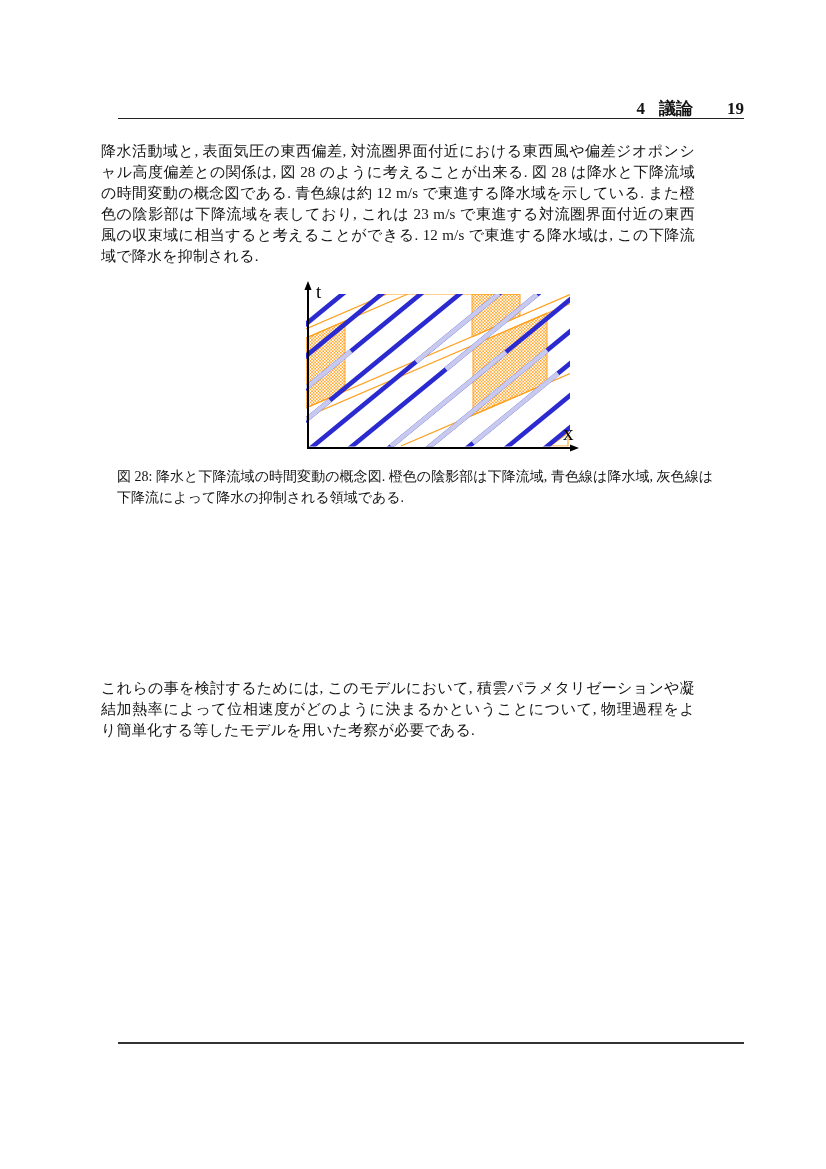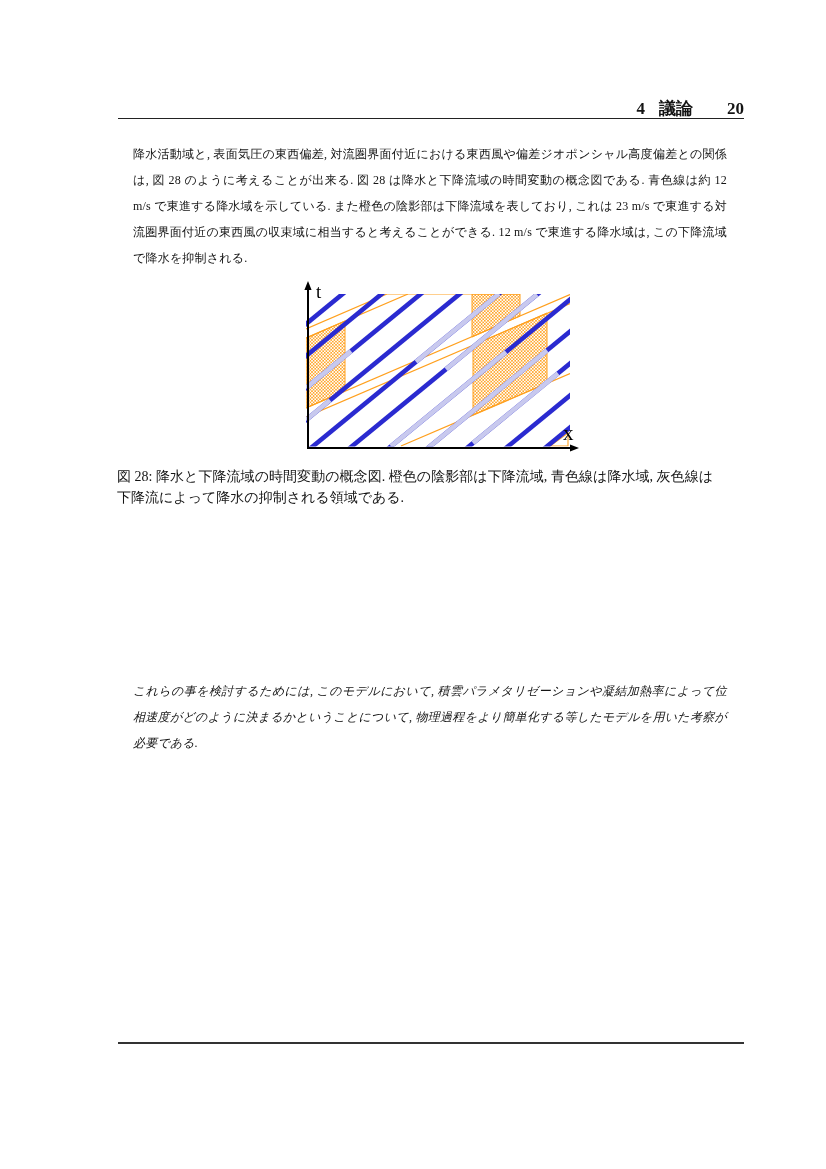--- a/index.html
+++ b/index.html
@@ -18,44 +18,44 @@
   .running-head .page-num { margin-left:34px; font-weight:bold; }
   .head-rule {
     position:absolute; top:118px; left:118px; width:626px; height:1px;
     background:#222222;
   }
   .foot-rule {
     position:absolute; top:1042px; left:118px; width:626px; height:2px;
     background:#333333;
   }
   .para {
-    position:absolute; left:133px; width:594px;
-    font-size:12px; line-height:26px; text-align:justify;
+    position:absolute; left:101px; width:594px;
+    font-size:15px; line-height:21px; text-align:justify;
     letter-spacing:0.2px;
   }
   .para-1 { top:141px; }
   .para-2 { top:544px; }
-  .para-3 { top:678px;font-style:italic; }
+  .para-3 { top:678px; }
   .figure-wrap {
     position:absolute; left:296px; top:276px; width:292px; height:186px;
   }
   .caption {
     position:absolute; left:117px; top:466px; width:596px;
     font-size:14px; line-height:21px; text-align:justify;
   }
 </style>
 </head>
 <body>
 
 <div class="page">
 
   <div class="running-head">
     <span class="sec-num">4</span>
     <span class="sec-title">議論</span>
-    <span class="page-num">20</span>
+    <span class="page-num">19</span>
   </div>
   <div class="head-rule"></div>
 
   <div class="para para-1">降水活動域と, 表面気圧の東西偏差, 対流圏界面付近における東西風や偏差ジオポンシャル高度偏差との関係は, 図 28 のように考えることが出来る. 図 28 は降水と下降流域の時間変動の概念図である. 青色線は約 12 m/s で東進する降水域を示している. また橙色の陰影部は下降流域を表しており, これは 23 m/s で東進する対流圏界面付近の東西風の収束域に相当すると考えることができる. 12 m/s で東進する降水域は, この下降流域で降水を抑制される.</div>
 
   <div class="figure-wrap">
     <svg width="292" height="186" viewBox="0 0 292 186" xmlns="http://www.w3.org/2000/svg">
         <defs>
           <pattern id="xhatch" width="3.2" height="3.2" patternUnits="userSpaceOnUse">
             <path d="M0 3.2 L3.2 0 M0 0 L3.2 3.2" stroke="#FFA01E" stroke-width="0.75" fill="none"></path>

